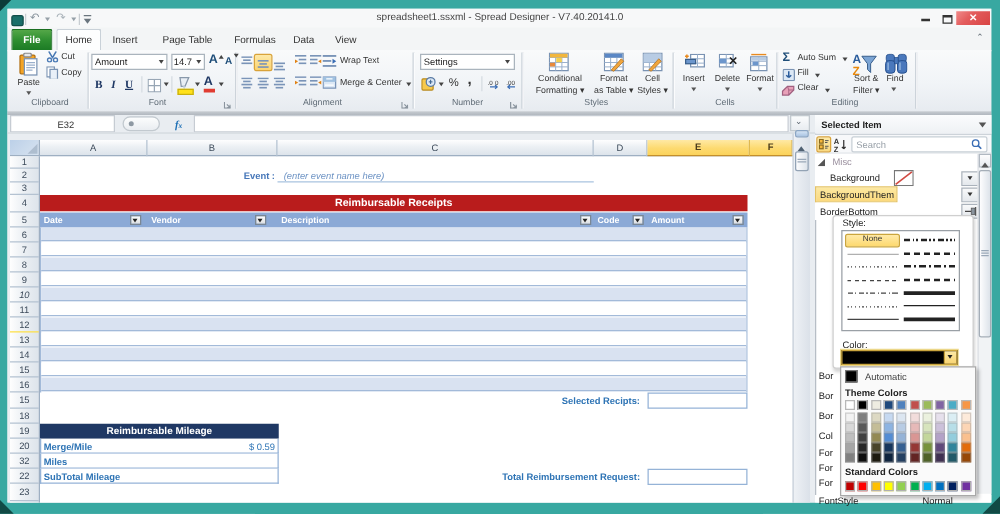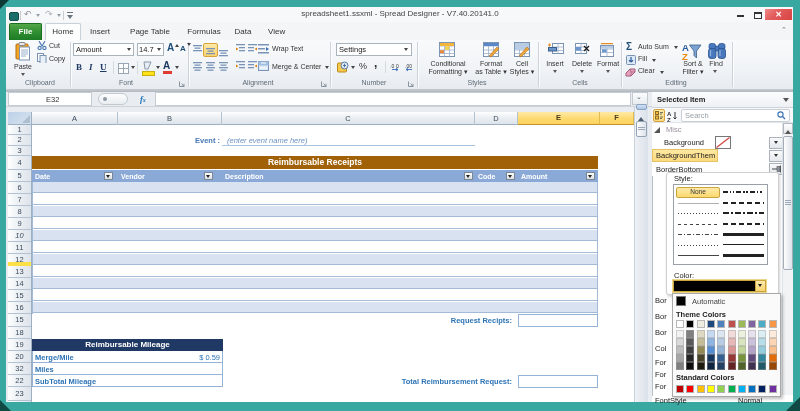--- a/index.html
+++ b/index.html
@@ -329,36 +329,36 @@
 <div class="a tx" style="left:8px;top:135px;width:23px;height:11px;border-bottom:1px solid #b4c2d1;box-sizing:border-box;text-align:center;font-size:7.5px;color:#3c4a5a;line-height:10px;">2</div>
 <div class="a tx" style="left:8px;top:146px;width:23px;height:10px;border-bottom:1px solid #b4c2d1;box-sizing:border-box;text-align:center;font-size:7.5px;color:#3c4a5a;line-height:9px;">3</div>
 <div class="a tx" style="left:8px;top:156px;width:23px;height:14px;border-bottom:1px solid #b4c2d1;box-sizing:border-box;text-align:center;font-size:7.5px;color:#3c4a5a;line-height:13px;">4</div>
 <div class="a tx" style="left:8px;top:170px;width:23px;height:12px;border-bottom:1px solid #b4c2d1;box-sizing:border-box;text-align:center;font-size:7.5px;color:#3c4a5a;line-height:11px;">5</div>
 <div class="a tx" style="left:8px;top:182px;width:23px;height:12px;border-bottom:1px solid #b4c2d1;box-sizing:border-box;text-align:center;font-size:7.5px;color:#3c4a5a;line-height:11px;">6</div>
 <div class="a tx" style="left:8px;top:194px;width:23px;height:12px;border-bottom:1px solid #b4c2d1;box-sizing:border-box;text-align:center;font-size:7.5px;color:#3c4a5a;line-height:11px;">7</div>
 <div class="a tx" style="left:8px;top:206px;width:23px;height:12px;border-bottom:1px solid #b4c2d1;box-sizing:border-box;text-align:center;font-size:7.5px;color:#3c4a5a;line-height:11px;">8</div>
 <div class="a tx" style="left:8px;top:218px;width:23px;height:12px;border-bottom:1px solid #b4c2d1;box-sizing:border-box;text-align:center;font-size:7.5px;color:#3c4a5a;line-height:11px;">9</div>
 <div class="a tx" style="left:8px;top:230px;width:23px;height:12px;border-bottom:1px solid #b4c2d1;box-sizing:border-box;text-align:center;font-size:7.5px;color:#3c4a5a;line-height:11px;font-style:italic;">10</div>
 <div class="a tx" style="left:8px;top:242px;width:23px;height:12px;border-bottom:1px solid #b4c2d1;box-sizing:border-box;text-align:center;font-size:7.5px;color:#3c4a5a;line-height:11px;">11</div>
-<div class="a tx" style="left:8px;top:254px;width:23px;height:12px;border-bottom:4px solid #fde047;box-sizing:border-box;text-align:center;font-size:7.5px;color:#3c4a5a;line-height:11px;">12</div>
+<div class="a tx" style="left:8px;top:254px;width:23px;height:12px;border-bottom:1px solid #fde047;box-sizing:border-box;text-align:center;font-size:7.5px;color:#3c4a5a;line-height:11px;">12</div>
 <div class="a tx" style="left:8px;top:266px;width:23px;height:12px;border-bottom:1px solid #b4c2d1;box-sizing:border-box;text-align:center;font-size:7.5px;color:#3c4a5a;line-height:11px;">13</div>
 <div class="a tx" style="left:8px;top:278px;width:23px;height:12px;border-bottom:1px solid #b4c2d1;box-sizing:border-box;text-align:center;font-size:7.5px;color:#3c4a5a;line-height:11px;">14</div>
 <div class="a tx" style="left:8px;top:290px;width:23px;height:12px;border-bottom:1px solid #b4c2d1;box-sizing:border-box;text-align:center;font-size:7.5px;color:#3c4a5a;line-height:11px;">15</div>
 <div class="a tx" style="left:8px;top:302px;width:23px;height:12px;border-bottom:1px solid #b4c2d1;box-sizing:border-box;text-align:center;font-size:7.5px;color:#3c4a5a;line-height:11px;">16</div>
 <div class="a tx" style="left:8px;top:314px;width:23px;height:13px;border-bottom:1px solid #b4c2d1;box-sizing:border-box;text-align:center;font-size:7.5px;color:#3c4a5a;line-height:12px;">15</div>
 <div class="a tx" style="left:8px;top:327px;width:23px;height:12px;border-bottom:1px solid #b4c2d1;box-sizing:border-box;text-align:center;font-size:7.5px;color:#3c4a5a;line-height:11px;">18</div>
 <div class="a tx" style="left:8px;top:339px;width:23px;height:12px;border-bottom:1px solid #b4c2d1;box-sizing:border-box;text-align:center;font-size:7.5px;color:#3c4a5a;line-height:11px;">19</div>
 <div class="a tx" style="left:8px;top:351px;width:23px;height:12px;border-bottom:1px solid #b4c2d1;box-sizing:border-box;text-align:center;font-size:7.5px;color:#3c4a5a;line-height:11px;">20</div>
 <div class="a tx" style="left:8px;top:363px;width:23px;height:12px;border-bottom:1px solid #b4c2d1;box-sizing:border-box;text-align:center;font-size:7.5px;color:#3c4a5a;line-height:11px;">32</div>
 <div class="a tx" style="left:8px;top:375px;width:23px;height:12px;border-bottom:1px solid #b4c2d1;box-sizing:border-box;text-align:center;font-size:7.5px;color:#3c4a5a;line-height:11px;">22</div>
 <div class="a tx" style="left:8px;top:387px;width:23px;height:14px;border-bottom:1px solid #b4c2d1;box-sizing:border-box;text-align:center;font-size:7.5px;color:#3c4a5a;line-height:13px;">23</div>
 <div class="a tx" style="left:118px;top:136px;width:102px;text-align:right;font-size:7.5px;font-weight:bold;color:#4576b8;">Event :</div>
 <div class="a" style="left:222px;top:135px;width:253px;height:11px;border-bottom:1px solid #a9c3e0;box-sizing:border-box;"></div>
 <div class="a tx" style="left:227px;top:136px;font-size:7.5px;font-style:italic;color:#6d93c4;">(enter event name here)</div>
-<div class="a tx" style="left:32px;top:156px;width:566px;height:13px;background:#a16207;color:#fff;font-weight:bold;font-size:8.5px;text-align:center;line-height:13px;">Reimbursable Receipts</div>
+<div class="a tx" style="left:32px;top:156px;width:566px;height:13px;background:#b91c1c;color:#fff;font-weight:bold;font-size:8.5px;text-align:center;line-height:13px;">Reimbursable Receipts</div>
 <div class="a" style="left:32px;top:170px;width:566px;height:12px;background:#8ba9d6;"></div>
 <div class="a tx" style="left:35px;top:171px;font-size:7px;font-weight:bold;color:#fff;line-height:11px;">Date</div>
 <div class="a tx" style="left:121px;top:171px;font-size:7px;font-weight:bold;color:#fff;line-height:11px;">Vendor</div>
 <div class="a tx" style="left:225px;top:171px;font-size:7px;font-weight:bold;color:#fff;line-height:11px;">Description</div>
 <div class="a tx" style="left:478px;top:171px;font-size:7px;font-weight:bold;color:#fff;line-height:11px;">Code</div>
 <div class="a tx" style="left:521px;top:171px;font-size:7px;font-weight:bold;color:#fff;line-height:11px;">Amount</div>
 <div class="a" style="left:104px;top:172px;width:9px;height:8px;background:linear-gradient(180deg,#fdfdfd,#dcdfe2);border:1px solid #7a8794;box-sizing:border-box;"></div>
 <div class="a" style="left:106px;top:175px;width:0;height:0;border:2.5px solid transparent;border-top:3px solid #222;"></div>
 <div class="a" style="left:204px;top:172px;width:9px;height:8px;background:linear-gradient(180deg,#fdfdfd,#dcdfe2);border:1px solid #7a8794;box-sizing:border-box;"></div>
 <div class="a" style="left:206px;top:175px;width:0;height:0;border:2.5px solid transparent;border-top:3px solid #222;"></div>
@@ -373,21 +373,21 @@
 <div class="a" style="left:33px;top:194px;width:564px;height:11px;background:#ffffff;border-bottom:1px solid #a3bad9;box-sizing:border-box;"></div>
 <div class="a" style="left:33px;top:206px;width:564px;height:11px;background:#d9e2f1;border-bottom:1px solid #a3bad9;box-sizing:border-box;"></div>
 <div class="a" style="left:33px;top:218px;width:564px;height:11px;background:#ffffff;border-bottom:1px solid #a3bad9;box-sizing:border-box;"></div>
 <div class="a" style="left:33px;top:230px;width:564px;height:11px;background:#d9e2f1;border-bottom:1px solid #a3bad9;box-sizing:border-box;"></div>
 <div class="a" style="left:33px;top:242px;width:564px;height:11px;background:#ffffff;border-bottom:1px solid #a3bad9;box-sizing:border-box;"></div>
 <div class="a" style="left:33px;top:254px;width:564px;height:11px;background:#d9e2f1;border-bottom:1px solid #a3bad9;box-sizing:border-box;"></div>
 <div class="a" style="left:33px;top:266px;width:564px;height:11px;background:#ffffff;border-bottom:1px solid #a3bad9;box-sizing:border-box;"></div>
 <div class="a" style="left:33px;top:278px;width:564px;height:11px;background:#d9e2f1;border-bottom:1px solid #a3bad9;box-sizing:border-box;"></div>
 <div class="a" style="left:33px;top:290px;width:564px;height:11px;background:#ffffff;border-bottom:1px solid #a3bad9;box-sizing:border-box;"></div>
 <div class="a" style="left:33px;top:302px;width:564px;height:11px;background:#d9e2f1;border-bottom:1px solid #a3bad9;box-sizing:border-box;"></div>
-<div class="a tx" style="left:380px;top:316px;width:132px;text-align:right;font-size:7.5px;font-weight:bold;color:#2e74b5;">Request Recipts:</div>
+<div class="a tx" style="left:380px;top:316px;width:132px;text-align:right;font-size:7.5px;font-weight:bold;color:#2e74b5;">Selected Recipts:</div>
 <div class="a" style="left:518px;top:314px;width:80px;height:13px;background:#fff;border:1px solid #95b3d7;box-sizing:border-box;"></div>
 <div class="a tx" style="left:32px;top:339px;width:191px;height:12px;background:#1f3864;color:#fff;font-weight:bold;font-size:8px;text-align:center;line-height:12px;">Reimbursable Mileage</div>
 <div class="a" style="left:32px;top:351px;width:191px;height:12px;background:#fff;border:1px solid #95b3d7;border-top:none;box-sizing:border-box;"></div>
 <div class="a" style="left:32px;top:363px;width:191px;height:12px;background:#fff;border:1px solid #95b3d7;border-top:none;box-sizing:border-box;"></div>
 <div class="a" style="left:32px;top:375px;width:191px;height:12px;background:#fff;border:1px solid #95b3d7;border-top:none;box-sizing:border-box;"></div>
 <div class="a tx" style="left:35px;top:353px;font-size:7.5px;font-weight:bold;color:#2e74b5;">Merge/Mile</div>
 <div class="a tx" style="left:120px;top:353px;width:100px;text-align:right;font-size:7.5px;color:#2e74b5;">$ 0.59</div>
 <div class="a tx" style="left:35px;top:365px;font-size:7.5px;font-weight:bold;color:#2e74b5;">Miles</div>
 <div class="a tx" style="left:35px;top:377px;font-size:7.5px;font-weight:bold;color:#2e74b5;">SubTotal Mileage</div>
 <div class="a tx" style="left:330px;top:377px;width:182px;text-align:right;font-size:7.5px;font-weight:bold;color:#2e74b5;">Total Reimbursement Request:</div>

